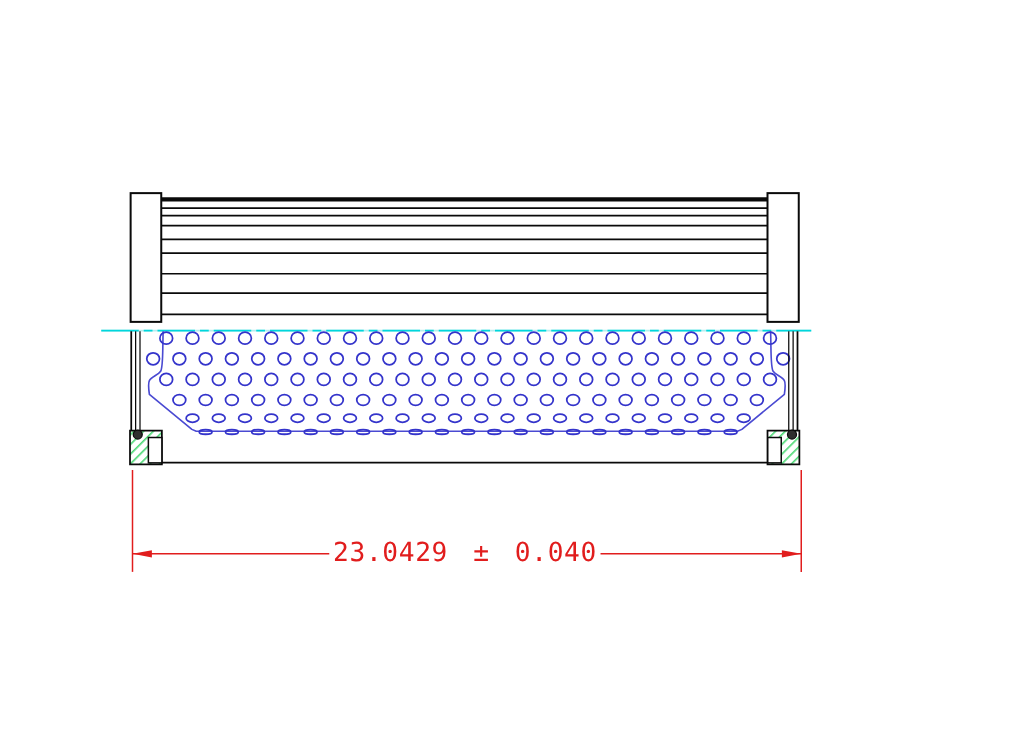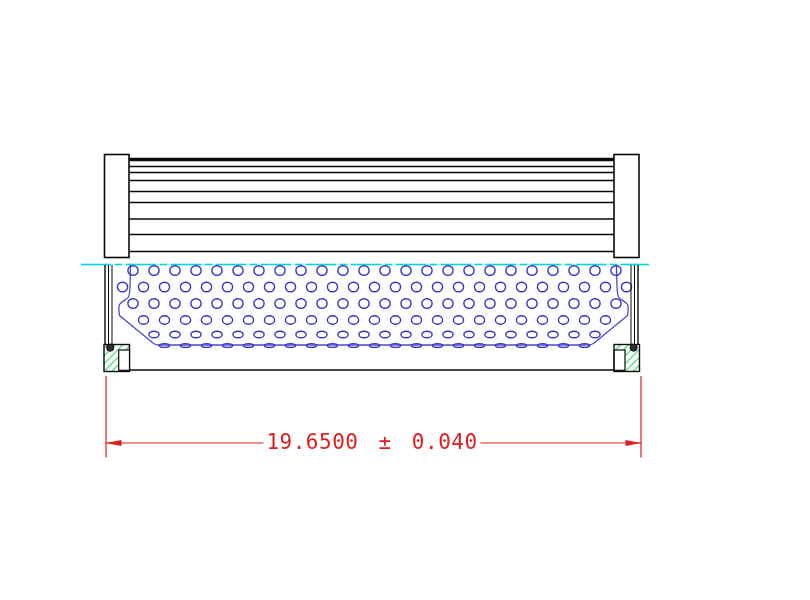--- a/index.html
+++ b/index.html
@@ -203,14 +203,14 @@
         <circle cx="110.2" cy="347.6" r="3.6" fill="#2f2f2f" stroke="#0a0a0a" stroke-width="1"></circle>
         <circle cx="633.6" cy="347.6" r="3.6" fill="#2f2f2f" stroke="#0a0a0a" stroke-width="1"></circle>
         <line x1="106" y1="376" x2="106" y2="457.5" stroke="#e11d1d" stroke-width="1.2"></line>
         <line x1="641" y1="376" x2="641" y2="457.5" stroke="#e11d1d" stroke-width="1.2"></line>
         <line x1="106" y1="443" x2="272" y2="443" stroke="#e11d1d" stroke-width="1.2"></line>
         <line x1="473" y1="443" x2="641" y2="443" stroke="#e11d1d" stroke-width="1.2"></line>
         <polygon points="106,443 121.5,440.1 121.5,445.9" fill="#e11d1d"></polygon>
         <polygon points="641,443 625.5,440.1 625.5,445.9" fill="#e11d1d"></polygon>
       </g>
   </svg>
-  <div id="dim-label" style="color: rgb(225, 29, 29);">19.6500 ± 0.040</div>
+  <div id="dim-label" style="color: rgb(225, 29, 29);">23.0429 ± 0.040</div>
 </div>
 
 </body></html>

